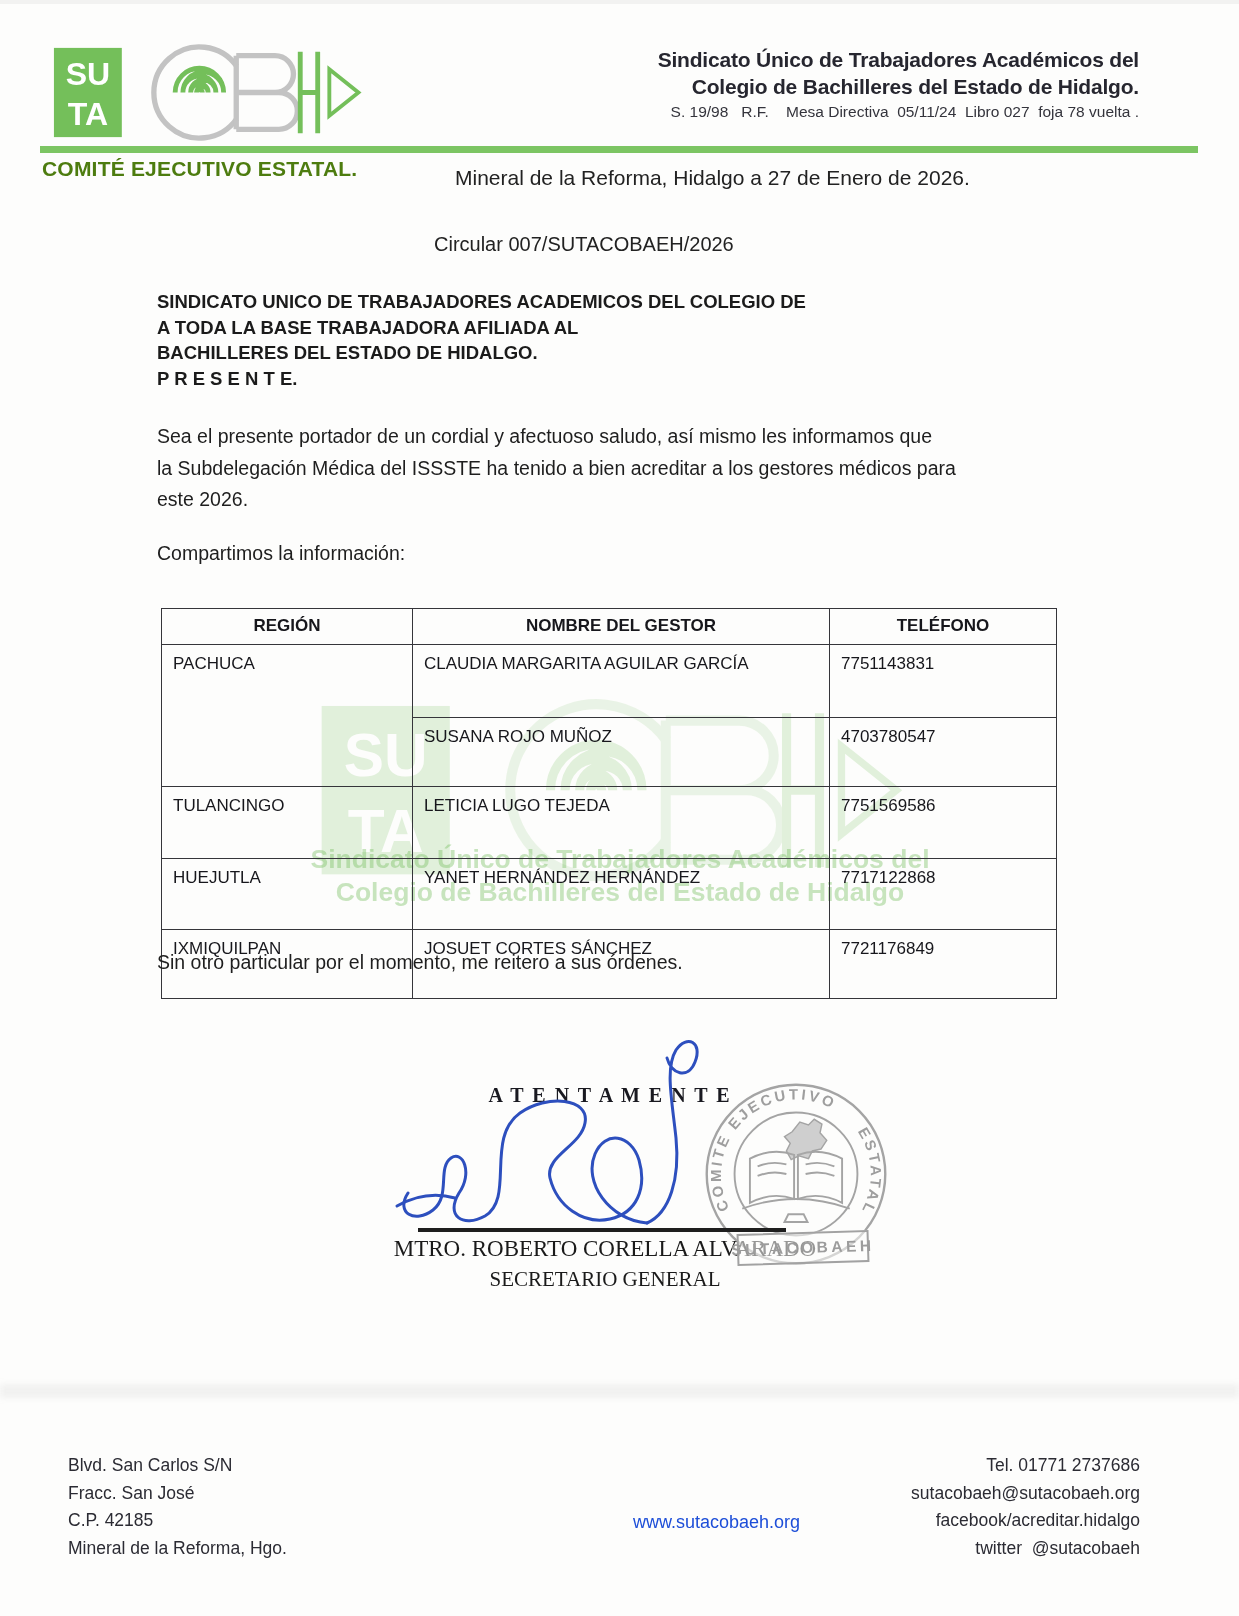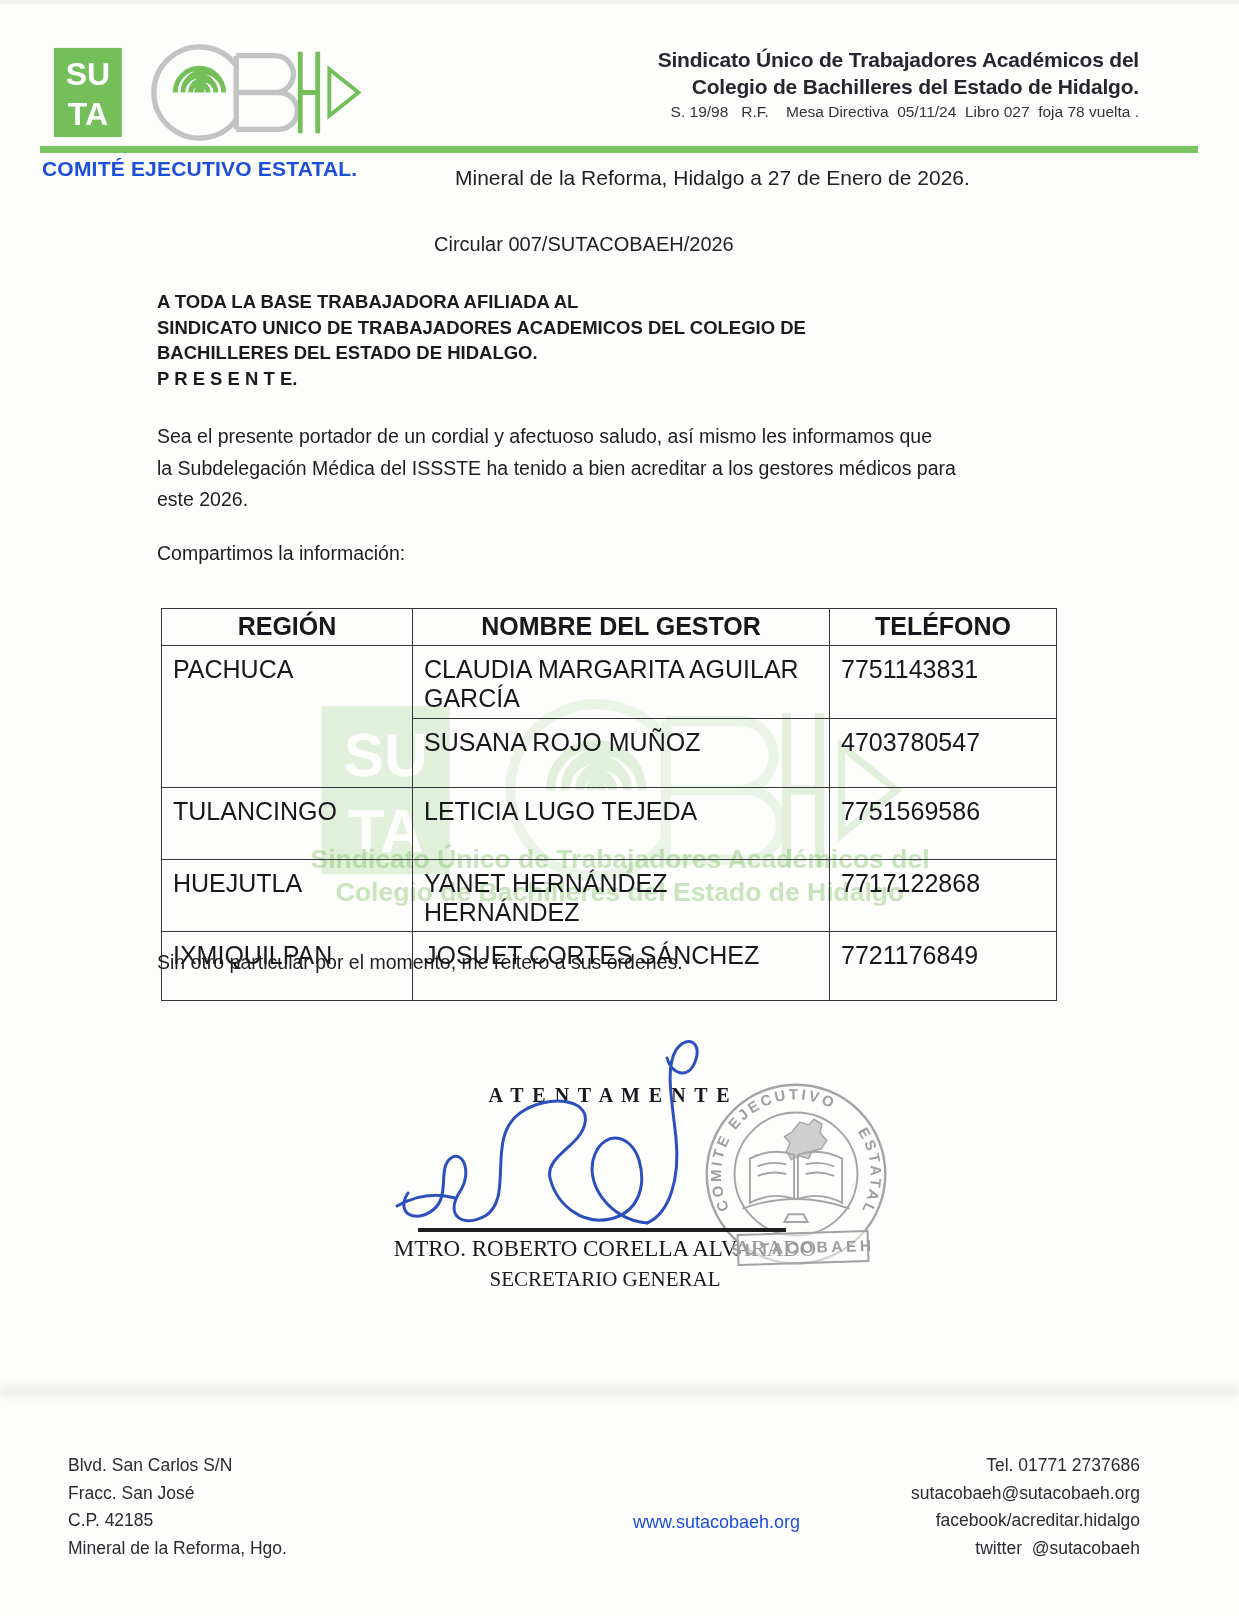--- a/index.html
+++ b/index.html
@@ -6,21 +6,21 @@
   #page{
     position:relative;width:1239px;height:1616px;margin:0 auto;
     background:#fdfdfc;overflow:hidden;
     font-family:"Liberation Sans",sans-serif;color:#1d1d28;
   }
   .abs{position:absolute;}
   .pre{white-space:pre;}
 
   
   .green-rule{left:40px;top:146px;width:1158px;height:7px;background:#7cc563;}
-  .committee{left:42px;top:157px;font-size:21px;font-weight:700;color:#1d4ed8;letter-spacing:.2px;}
+  .committee{left:42px;top:157px;font-size:21px;font-weight:700;color:#4d7c0f;letter-spacing:.2px;}
   .org-block{right:100px;top:46px;text-align:right;color:#26262f;}
   .org-line{font-size:21px;font-weight:700;line-height:27px;letter-spacing:-.2px;}
   .registry{font-size:15.5px;font-weight:400;margin-top:3px;color:#34343c;}
 
   .dateline{left:455px;top:166px;font-size:21px;color:#222;}
   .circular{left:434px;top:233px;font-size:20px;color:#222;}
 
   .recipient{left:157px;top:289px;font-size:18.5px;font-weight:700;color:#1b1b1b;}
   .recipient div{line-height:25.5px;}
   .body-par{left:157px;top:421px;font-size:19.5px;color:#1e1e1e;}
@@ -28,21 +28,21 @@
   .share{left:157px;top:542px;font-size:19.5px;color:#1e1e1e;}
 
   
   .wm-logo{left:318px;top:695px;width:604px;opacity:.20;}
   .wm-text{left:250px;top:843px;width:740px;text-align:center;
     font-size:26.5px;font-weight:700;color:rgba(118,190,96,.40);line-height:33px;}
 
   
   table.gestores{left:161px;top:608px;position:absolute;border-collapse:collapse;table-layout:fixed;background:transparent;}
   table.gestores th,table.gestores td{
-    border:1.8px solid #35353a;font-size:25px;color:#17171c;
+    border:1.8px solid #35353a;font-size:17px;color:#17171c;
     padding:4px 11px;vertical-align:top;overflow:hidden;background:transparent;
   }
   table.gestores th{height:28px;text-align:center;font-weight:700;padding-top:3px;vertical-align:middle;}
   table.gestores td{padding-top:9px;}
   tbody tr:nth-child(1) td{height:59px;}
   tbody tr:nth-child(2) td{height:55px;}
   tbody tr:nth-child(3) td{height:58px;}
   tbody tr:nth-child(4) td{height:57px;}
   tbody tr:nth-child(5) td{height:55px;}
 
@@ -102,22 +102,22 @@
   <div class="abs org-block">
     <div class="org-line">Sindicato Único de Trabajadores Académicos del</div>
     <div class="org-line">Colegio de Bachilleres del Estado de Hidalgo.</div>
     <div class="registry pre">S. 19/98   R.F.    Mesa Directiva  05/11/24  Libro 027  foja 78 vuelta .</div>
   </div>
 
   <div class="abs dateline">Mineral de la Reforma, Hidalgo a 27 de Enero de 2026.</div>
   <div class="abs circular">Circular 007/SUTACOBAEH/2026</div>
 
   <div class="abs recipient">
+      <div>SINDICATO UNICO DE TRABAJADORES ACADEMICOS DEL COLEGIO DE</div>
       <div>A TODA LA BASE TRABAJADORA AFILIADA AL</div>
-      <div>SINDICATO UNICO DE TRABAJADORES ACADEMICOS DEL COLEGIO DE</div>
       <div>BACHILLERES DEL ESTADO DE HIDALGO.</div>
       <div>P R E S E N T E.</div>
     </div>
   <div class="abs body-par">
       <div>Sea el presente portador de un cordial y afectuoso saludo, así mismo les informamos que</div>
       <div>la Subdelegación Médica del ISSSTE ha tenido a bien acreditar a los gestores médicos para</div>
       <div>este 2026.</div>
     </div>
   <div class="abs share">Compartimos la información:</div>
 

